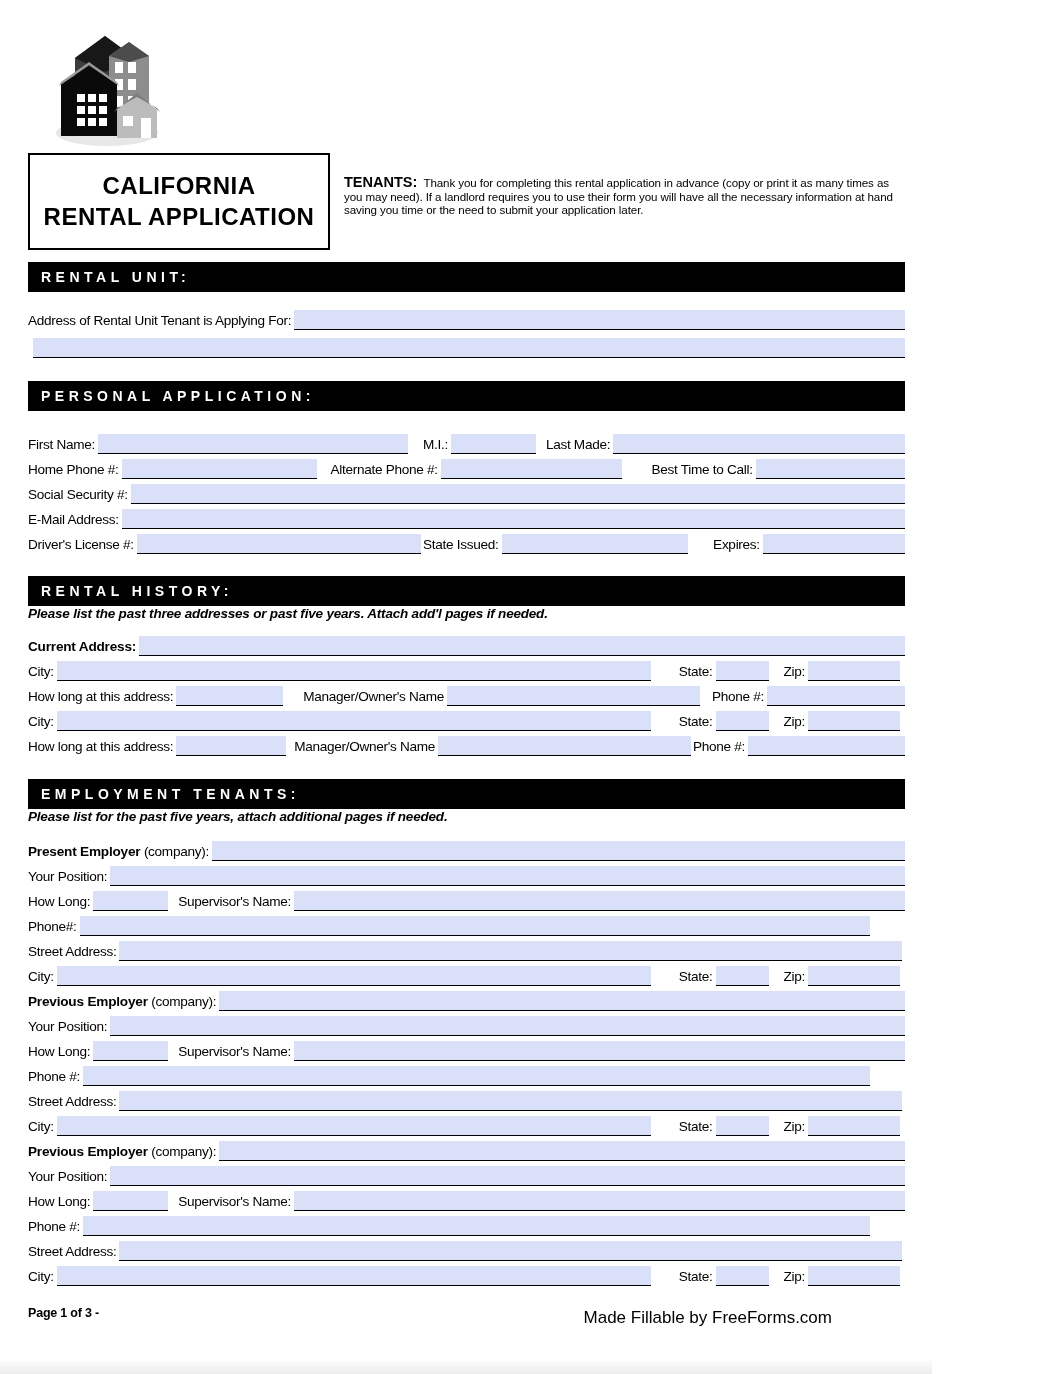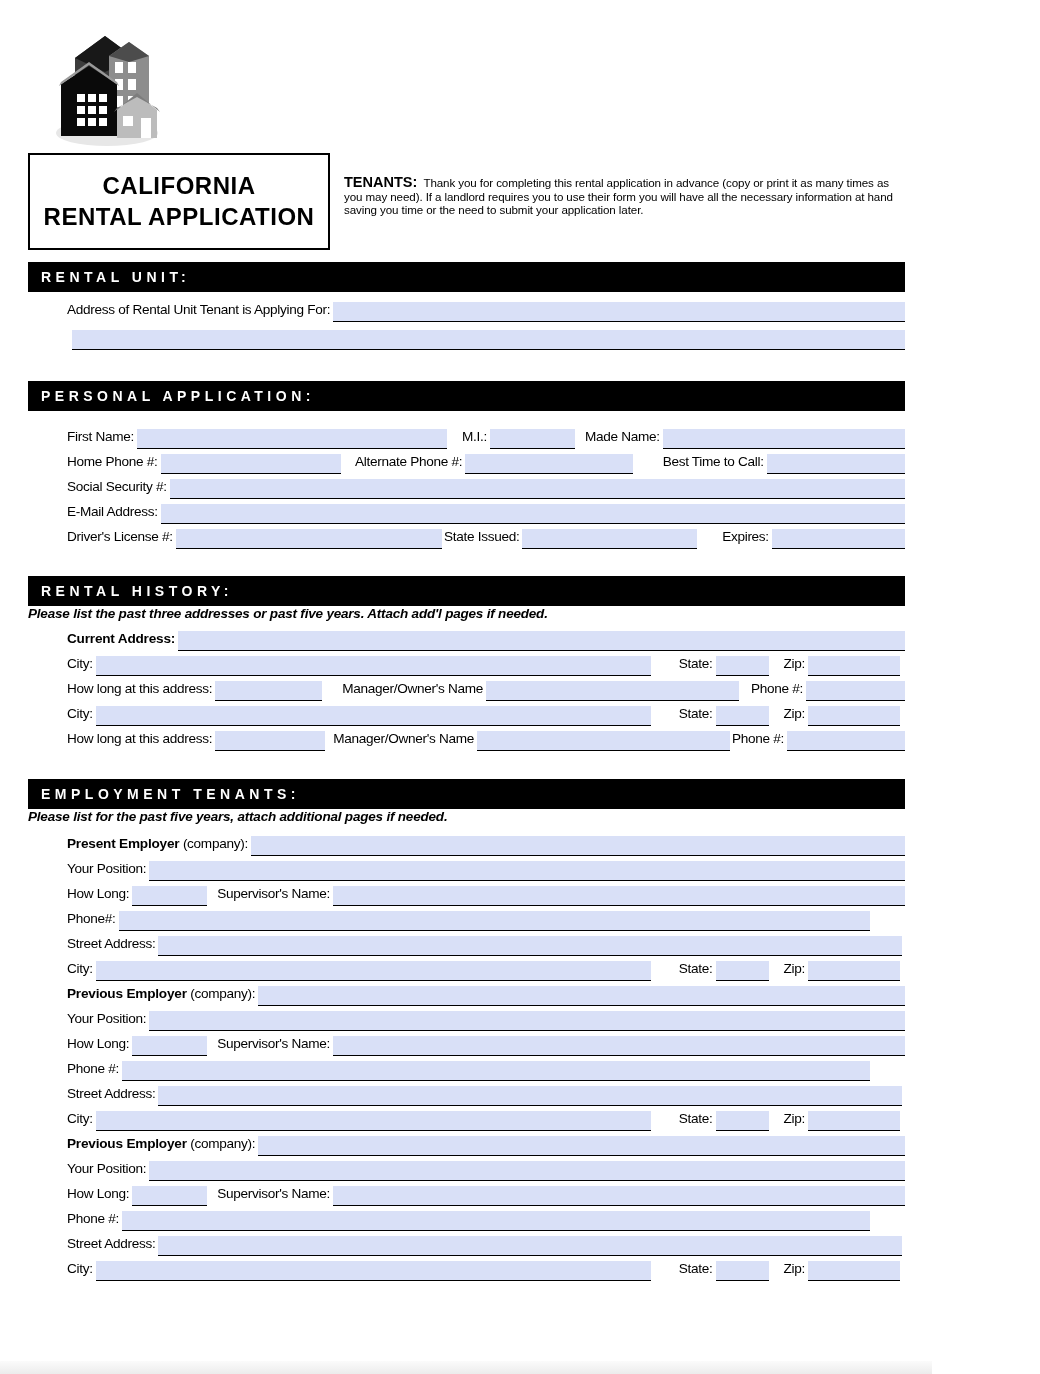--- a/index.html
+++ b/index.html
@@ -23,21 +23,21 @@
   #sec-employment-history { margin-top:23px; }
 
   .bar { background:#000; color:#fff; font-weight:bold; font-size:14px; letter-spacing:4.5px; height:30px; line-height:31px; padding-left:13px; }
   .note { font-style:italic; font-weight:bold; font-size:13.5px; margin-top:0; height:19px; letter-spacing:-0.2px; }
 
   .rows { margin-top:10px; }
   #sec-personal-information .rows { margin-top:18px; }
   #sec-rental-history .rows { margin-top:6px; }
   #sec-employment-history .rows { margin-top:8px; }
 
-  .form-row { display:flex; height:25px;margin-left:39px; }
+  .form-row { display:flex; align-items:flex-end; height:25px; }
   #sec-rental-unit .form-row { height:28px; }
   .lbl { font-size:13.6px; white-space:nowrap; padding:0 3px 1px 0; letter-spacing:-0.3px; line-height:16px; }
   .lbl b { letter-spacing:-0.2px; }
   .field { background:var(--field-fill,#d9e0f7); border-bottom:1px solid #000; height:20px; }
   .fill { flex:1 1 auto; }
 
   .footer { display:flex; justify-content:space-between; align-items:flex-end; margin-top:14px; height:28px; }
   .page-num { font-size:12.5px; font-weight:bold; letter-spacing:-0.2px; padding-bottom:8px; }
   .credit { font-size:17px; margin-right:73px; }
 
@@ -110,21 +110,21 @@
           </div>
         </div>
         <div class="section" id="sec-personal-information">
           <div class="bar">PERSONAL APPLICATION:</div>
           <div class="rows">
             <div class="form-row">
               <span class="lbl">First Name:</span>
               <div class="field" style="width: 310px;"></div>
               <span class="lbl" style="margin-left: 15px;">M.I.:</span>
               <div class="field" style="width: 85px;"></div>
-              <span class="lbl" style="margin-left: 10px;">Made Name:</span>
+              <span class="lbl" style="margin-left: 10px;">Last Made:</span>
               <div class="field fill"></div>
             </div>
             <div class="form-row">
               <span class="lbl">Home Phone #:</span>
               <div class="field" style="width: 205px;"></div>
               <span class="lbl" style="margin-left: 14px;">Alternate Phone #:</span>
               <div class="field" style="width: 190px;"></div>
               <span class="lbl" style="margin-left: 30px;">Best Time to Call:</span>
               <div class="field" style="width: 157px;"></div>
             </div>
@@ -279,16 +279,20 @@
               <div class="field fill"></div>
               <span class="lbl" style="margin-left: 28px;">State:</span>
               <div class="field" style="width: 53px;"></div>
               <span class="lbl" style="margin-left: 15px;">Zip:</span>
               <div class="field" style="width: 92px; margin-right: 5px;"></div>
             </div>
           </div>
         </div>
       </div>
 
+    <div class="footer">
+      <div class="page-num">Page 1 of 3 -</div>
+      <div class="credit">Made Fillable by FreeForms.com</div>
+    </div>
   </div>
 
   <div class="bottom-shade"></div>
 </div>
 
 </body></html>

